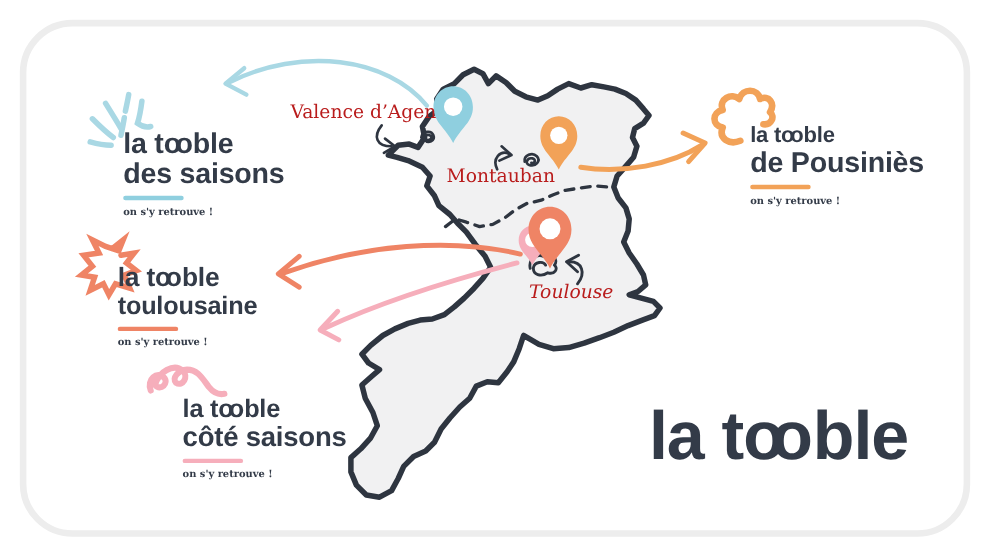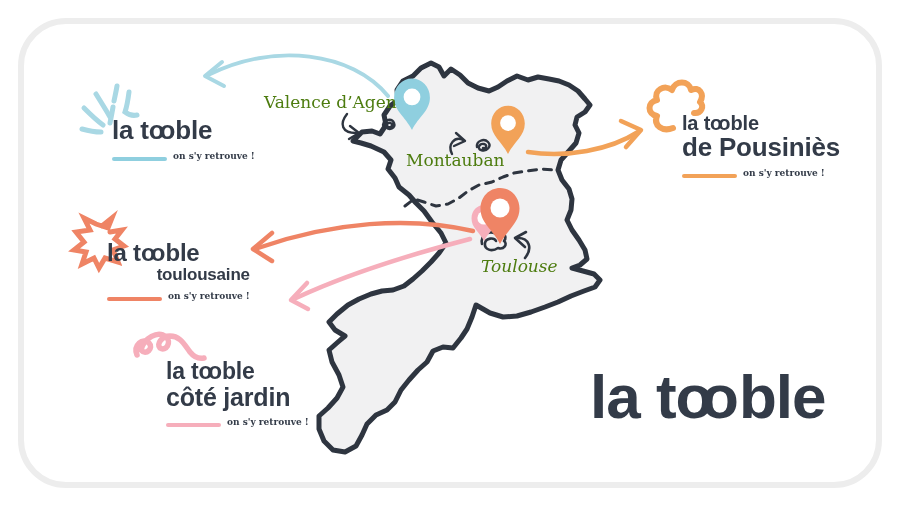--- a/index.html
+++ b/index.html
@@ -21,44 +21,44 @@
   .card-border{
     position:absolute;left:18px;top:18px;right:18px;bottom:18px;
     border:6px solid var(--border);border-radius:48px;pointer-events:none;
   }
   .map-svg{position:absolute;left:0;top:0;width:900px;height:506px;}
 
   
   .logo-block{position:absolute;color:var(--ink);}
   .logo-line{font-weight:700;letter-spacing:-0.2px;line-height:1.04;white-space:pre;}
   .lig{letter-spacing:-0.2em;margin-right:0.2em;text-align:center;}
-  .tagline-row{display:flex;align-items:flex-end;gap:6px;margin-top:7px;}
+  .tagline-row{display:flex;align-items:flex-start;gap:6px;margin-top:7px;flex-direction:column;}
   .tl-line{width:55px;height:4px;border-radius:2px;}
   .tl-text{font-family:"DejaVu Serif",serif;font-weight:700;font-size:9px;color:var(--ink);white-space:pre;}
 
   .block-saisons{left:112px;top:117px;}
   .block-saisons .logo-line{font-size:26px;}
   .block-pousinies{left:682px;top:113px;}
   .block-pousinies .l1{font-size:20px;}
   .block-pousinies .l2{font-size:26px;}
   .block-toulousaine{left:107px;top:241px;}
   .block-toulousaine .l1{font-size:24px;}
-  .block-toulousaine .l2{font-size:17px;text-align:right;}
+  .block-toulousaine .l2{font-size:23px;text-align:right;}
   .block-jardin{left:166px;top:360px;}
   .block-jardin .l1{font-size:23px;}
   .block-jardin .l2{font-size:25px;}
 
   .big-logo{
     position:absolute;left:590px;top:366px;color:var(--ink);
     font-size:62px;font-weight:700;letter-spacing:-1px;line-height:1;white-space:pre;
   }
 
   .city-label{
     position:absolute;font-family:"DejaVu Serif",serif;font-size:17px;
-    color:#4d7c0f;white-space:pre;
+    color:#b91c1c;white-space:pre;
   }
   .lbl-valence{left:264px;top:92px;}
   .lbl-montauban{left:406px;top:150px;}
   .lbl-toulouse{left:481px;top:256px;font-style:italic;}
 
   
   .ink-stroke{stroke:var(--map-stroke);fill:none;stroke-linecap:round;stroke-linejoin:round;}
 </style>
 </head>
 <body>
@@ -155,20 +155,21 @@
       <path d="M 3,25 C -1,15 9,7 15,13 C 20,18 12,26 7,20 C 10,8 24,0 32,7 C 38,12 32,22 26,18 C 22,14 28,6 36,6 C 46,6 50,14 56,22 C 60,27 65,29 70,28"></path>
     </g>
   </svg>
 
   <div class="city-label lbl-valence">Valence d’Agen</div>
   <div class="city-label lbl-montauban">Montauban</div>
   <div class="city-label lbl-toulouse">Toulouse</div>
 
   <div class="logo-block block-saisons">
     <div class="logo-line l1"><span>la t</span><span class="lig">oo</span><span>ble</span></div>
+    <div class="logo-line l2">des saisons</div>
     <div class="tagline-row">
       <div class="tl-line" style="background:var(--blue)"></div>
       <span class="tl-text">on s'y retrouve !</span>
     </div>
   </div>
 
   <div class="logo-block block-pousinies">
     <div class="logo-line l1"><span>la t</span><span class="lig">oo</span><span>ble</span></div>
     <div class="logo-line l2">de Pousiniès</div>
     <div class="tagline-row">
@@ -181,21 +182,21 @@
     <div class="logo-line l1"><span>la t</span><span class="lig">oo</span><span>ble</span></div>
     <div class="logo-line l2">toulousaine</div>
     <div class="tagline-row">
       <div class="tl-line" style="background:var(--coral)"></div>
       <span class="tl-text">on s'y retrouve !</span>
     </div>
   </div>
 
   <div class="logo-block block-jardin">
     <div class="logo-line l1"><span>la t</span><span class="lig">oo</span><span>ble</span></div>
-    <div class="logo-line l2">côté jardin</div>
+    <div class="logo-line l2">côté saisons</div>
     <div class="tagline-row">
       <div class="tl-line" style="background:var(--pink)"></div>
       <span class="tl-text">on s'y retrouve !</span>
     </div>
   </div>
 
   <div class="big-logo"><span>la t</span><span class="lig">oo</span><span>ble</span></div>
 
   <div class="card-border"></div>
 </div>

